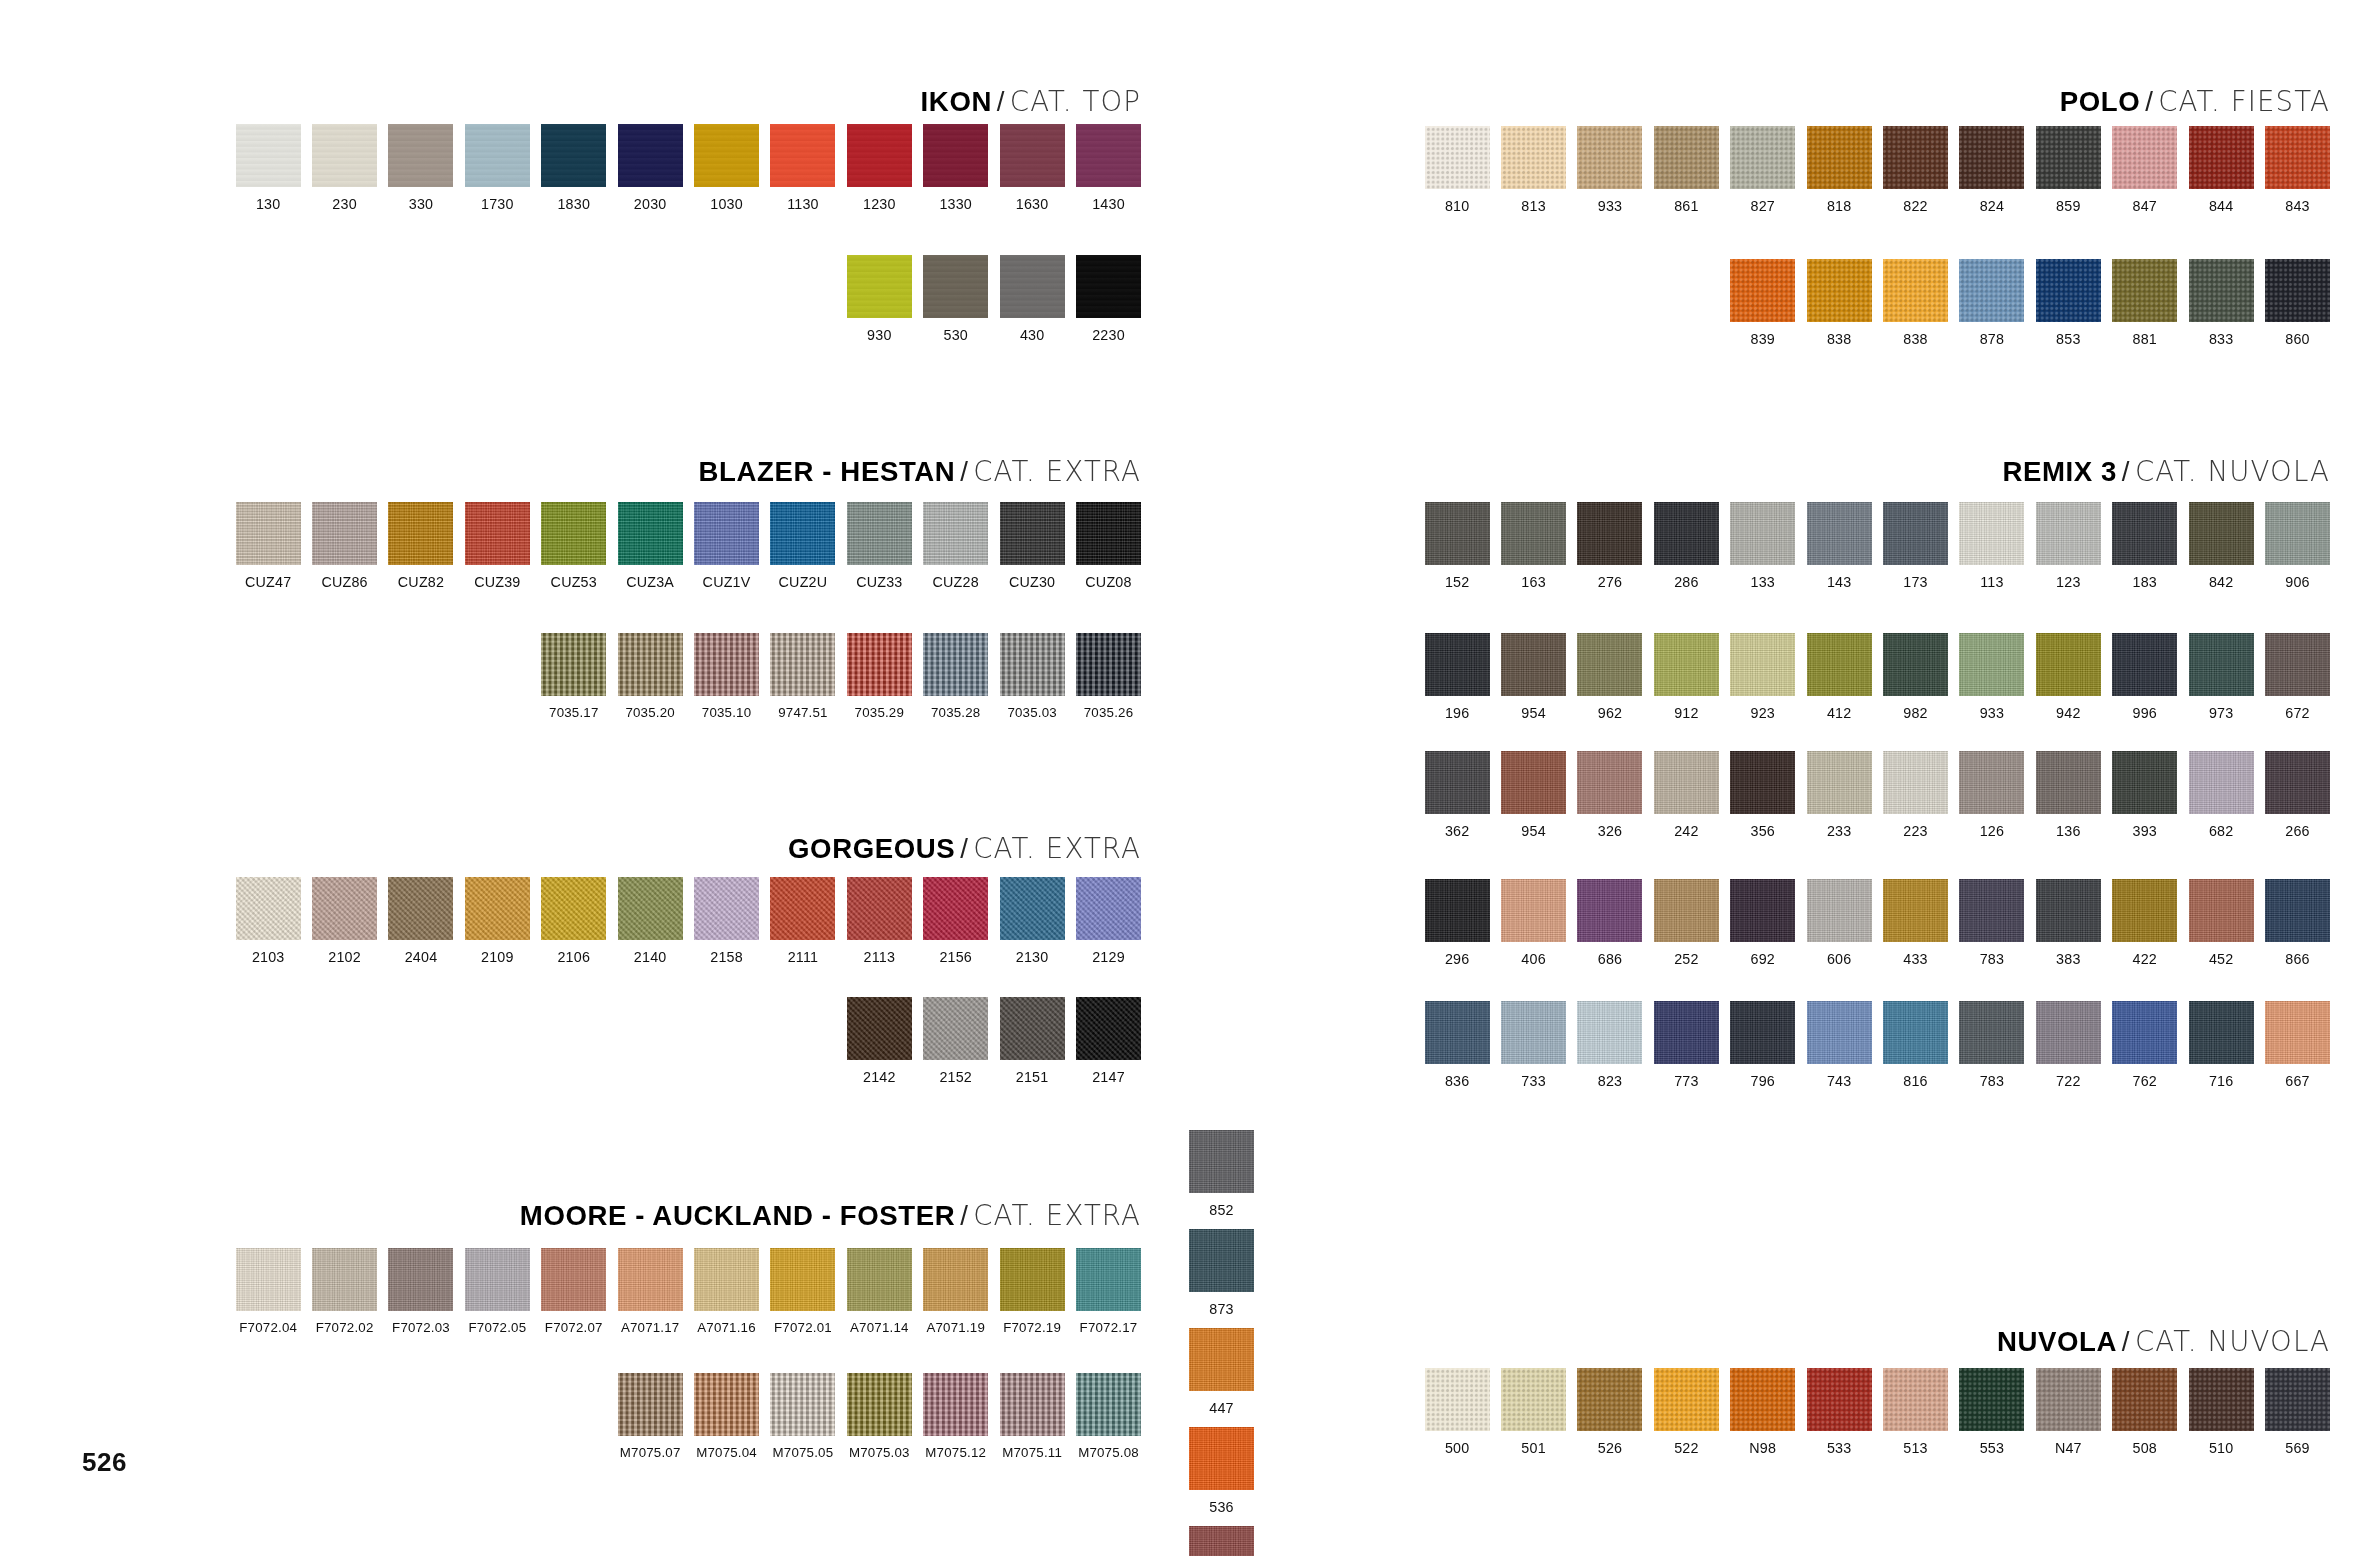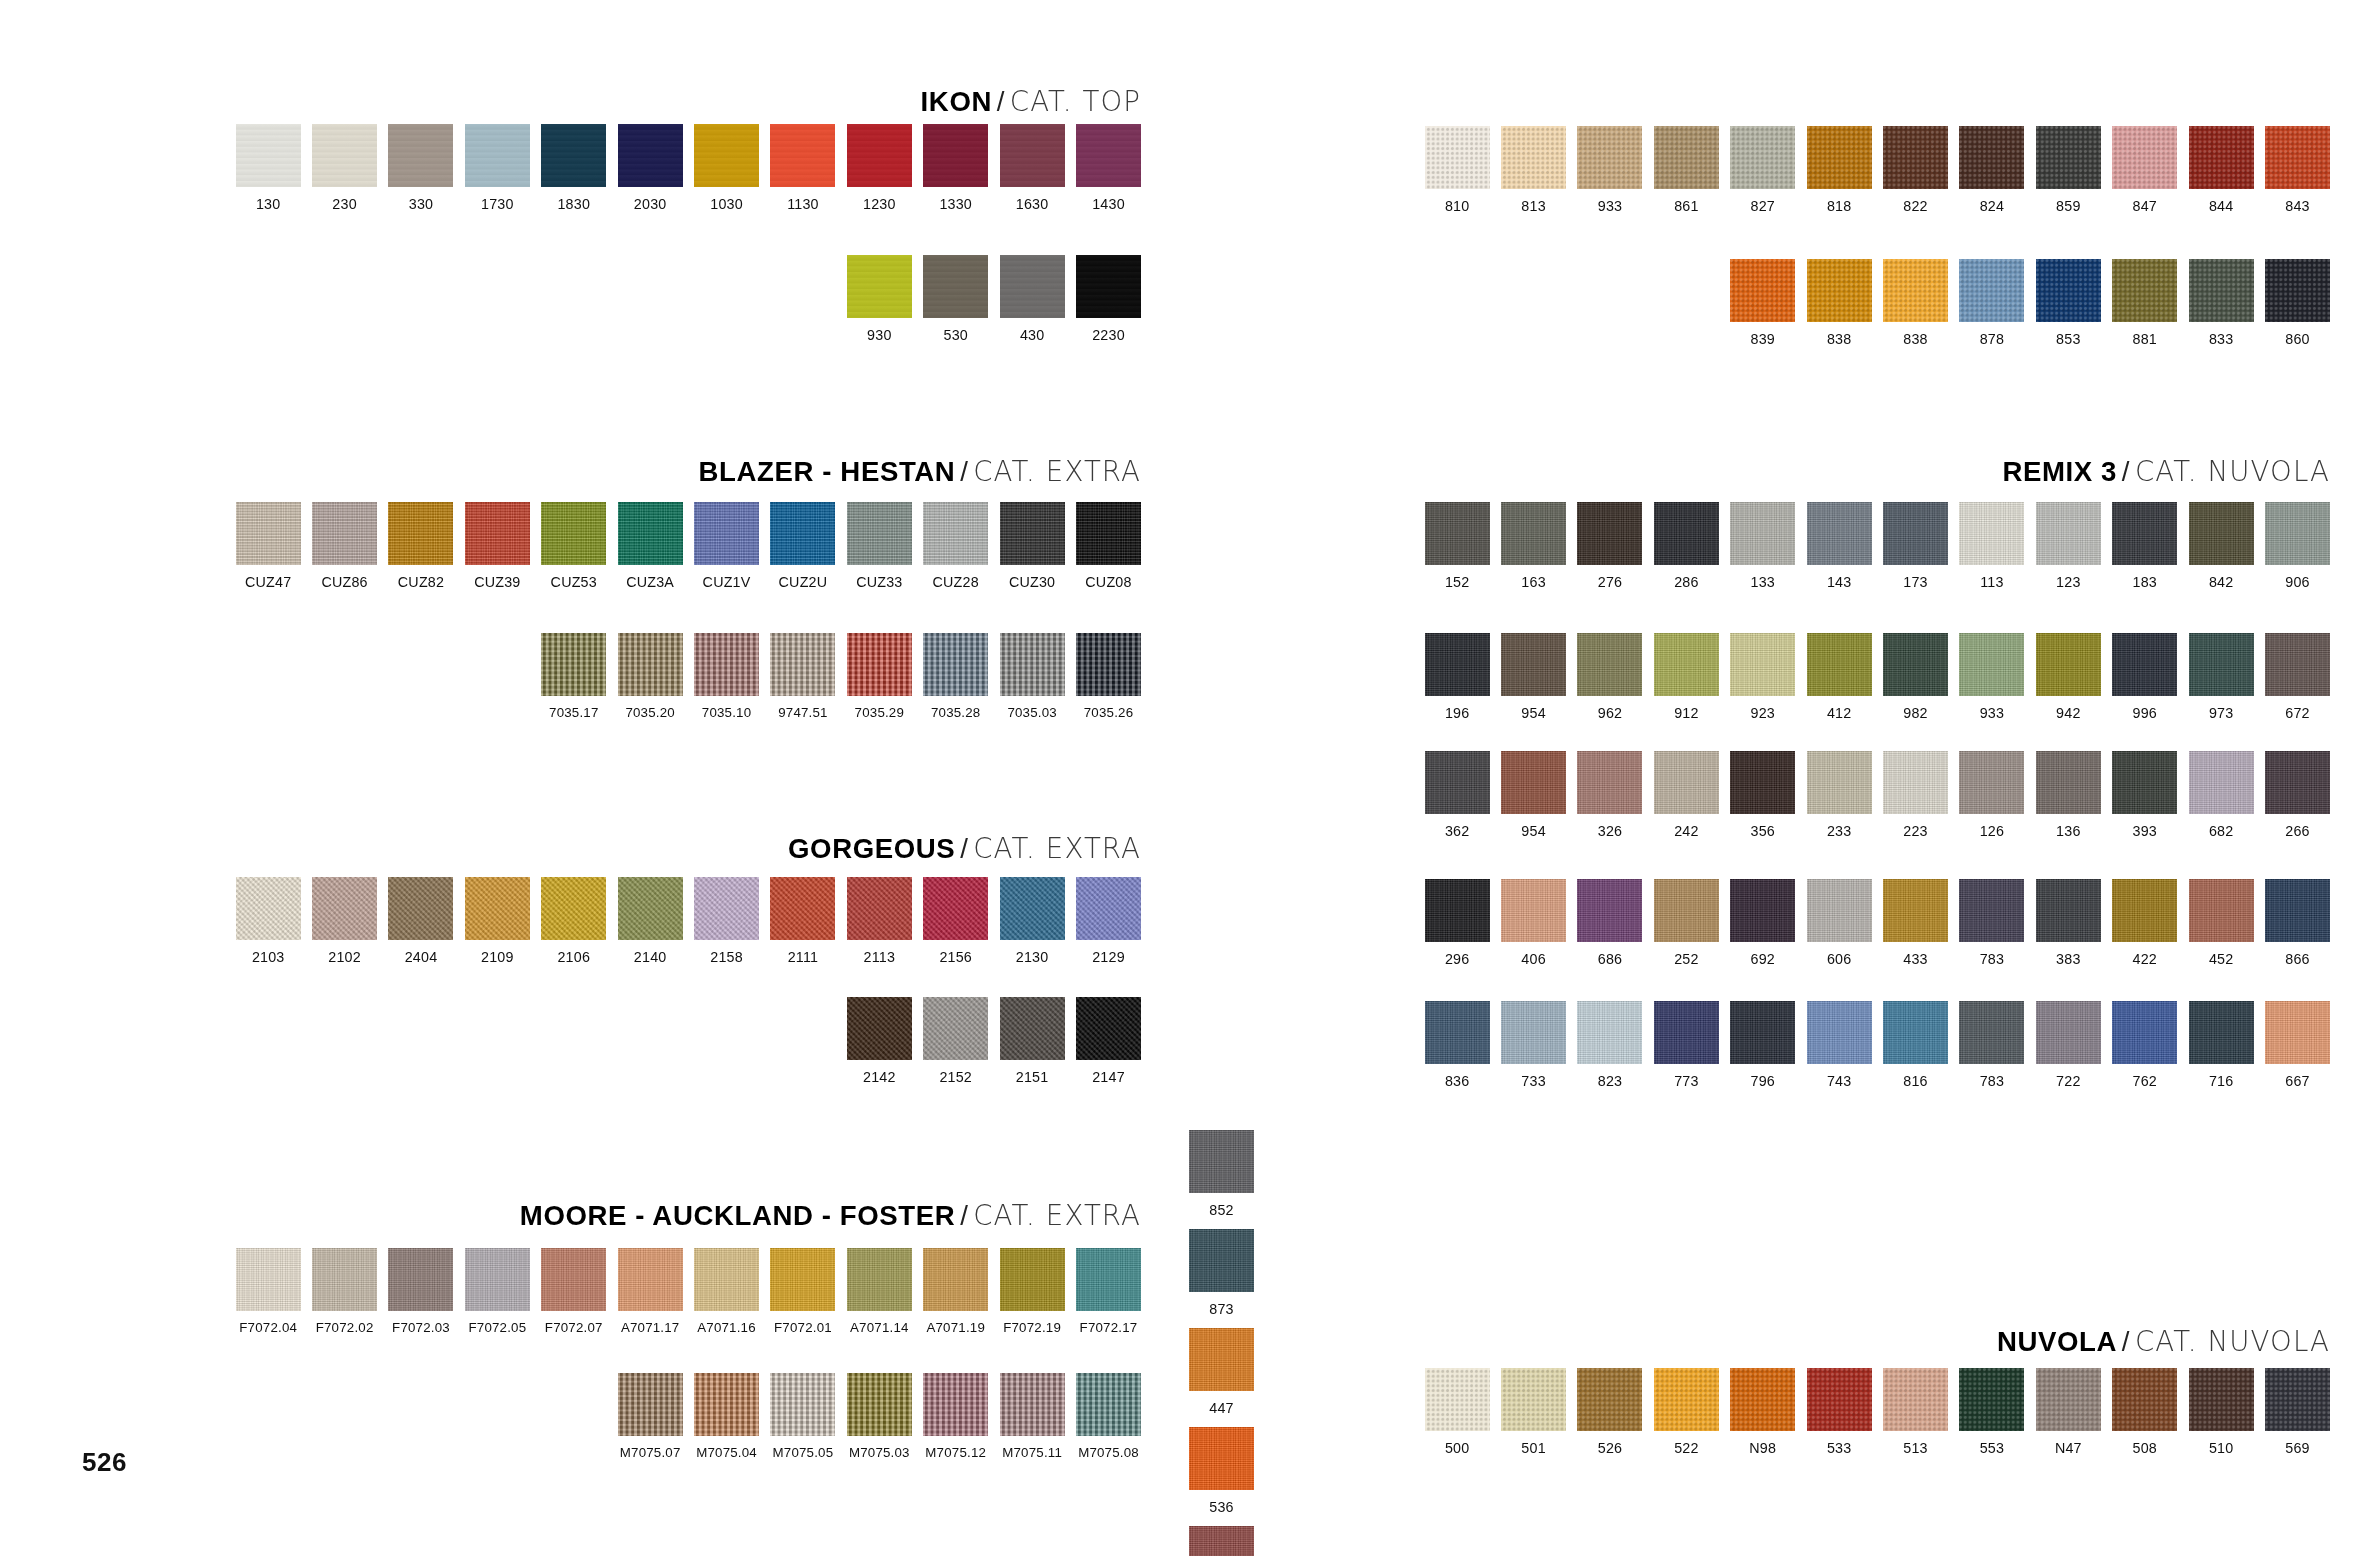--- a/index.html
+++ b/index.html
@@ -390,20 +390,21 @@
           <div class="sw tex-tweed" style="background-color: rgb(176, 138, 138);"></div>
           <div class="code small">M7075.11</div>
         </div>
         <div class="cell">
           <div class="sw tex-tweed" style="background-color: rgb(95, 143, 140);"></div>
           <div class="code small">M7075.08</div>
         </div>
       </div>
     </div>
   <div class="col col-right" id="col-right" style="position: absolute; height: 1557px;">
+      <div class="sec-head" style="position: absolute; top: 88px; left: 0px; right: 48px;"><span class="nm">POLO</span><span class="slash">/</span><span class="cat">CAT. FIESTA</span></div>
       <div class="row" style="position: absolute; top: 126px; left: 0px; right: 48px;">
         <div class="cell">
           <div class="sw tex-leather" style="background-color: rgb(239, 233, 223);"></div>
           <div class="code">810</div>
         </div>
         <div class="cell">
           <div class="sw tex-leather" style="background-color: rgb(240, 214, 174);"></div>
           <div class="code">813</div>
         </div>
         <div class="cell">

